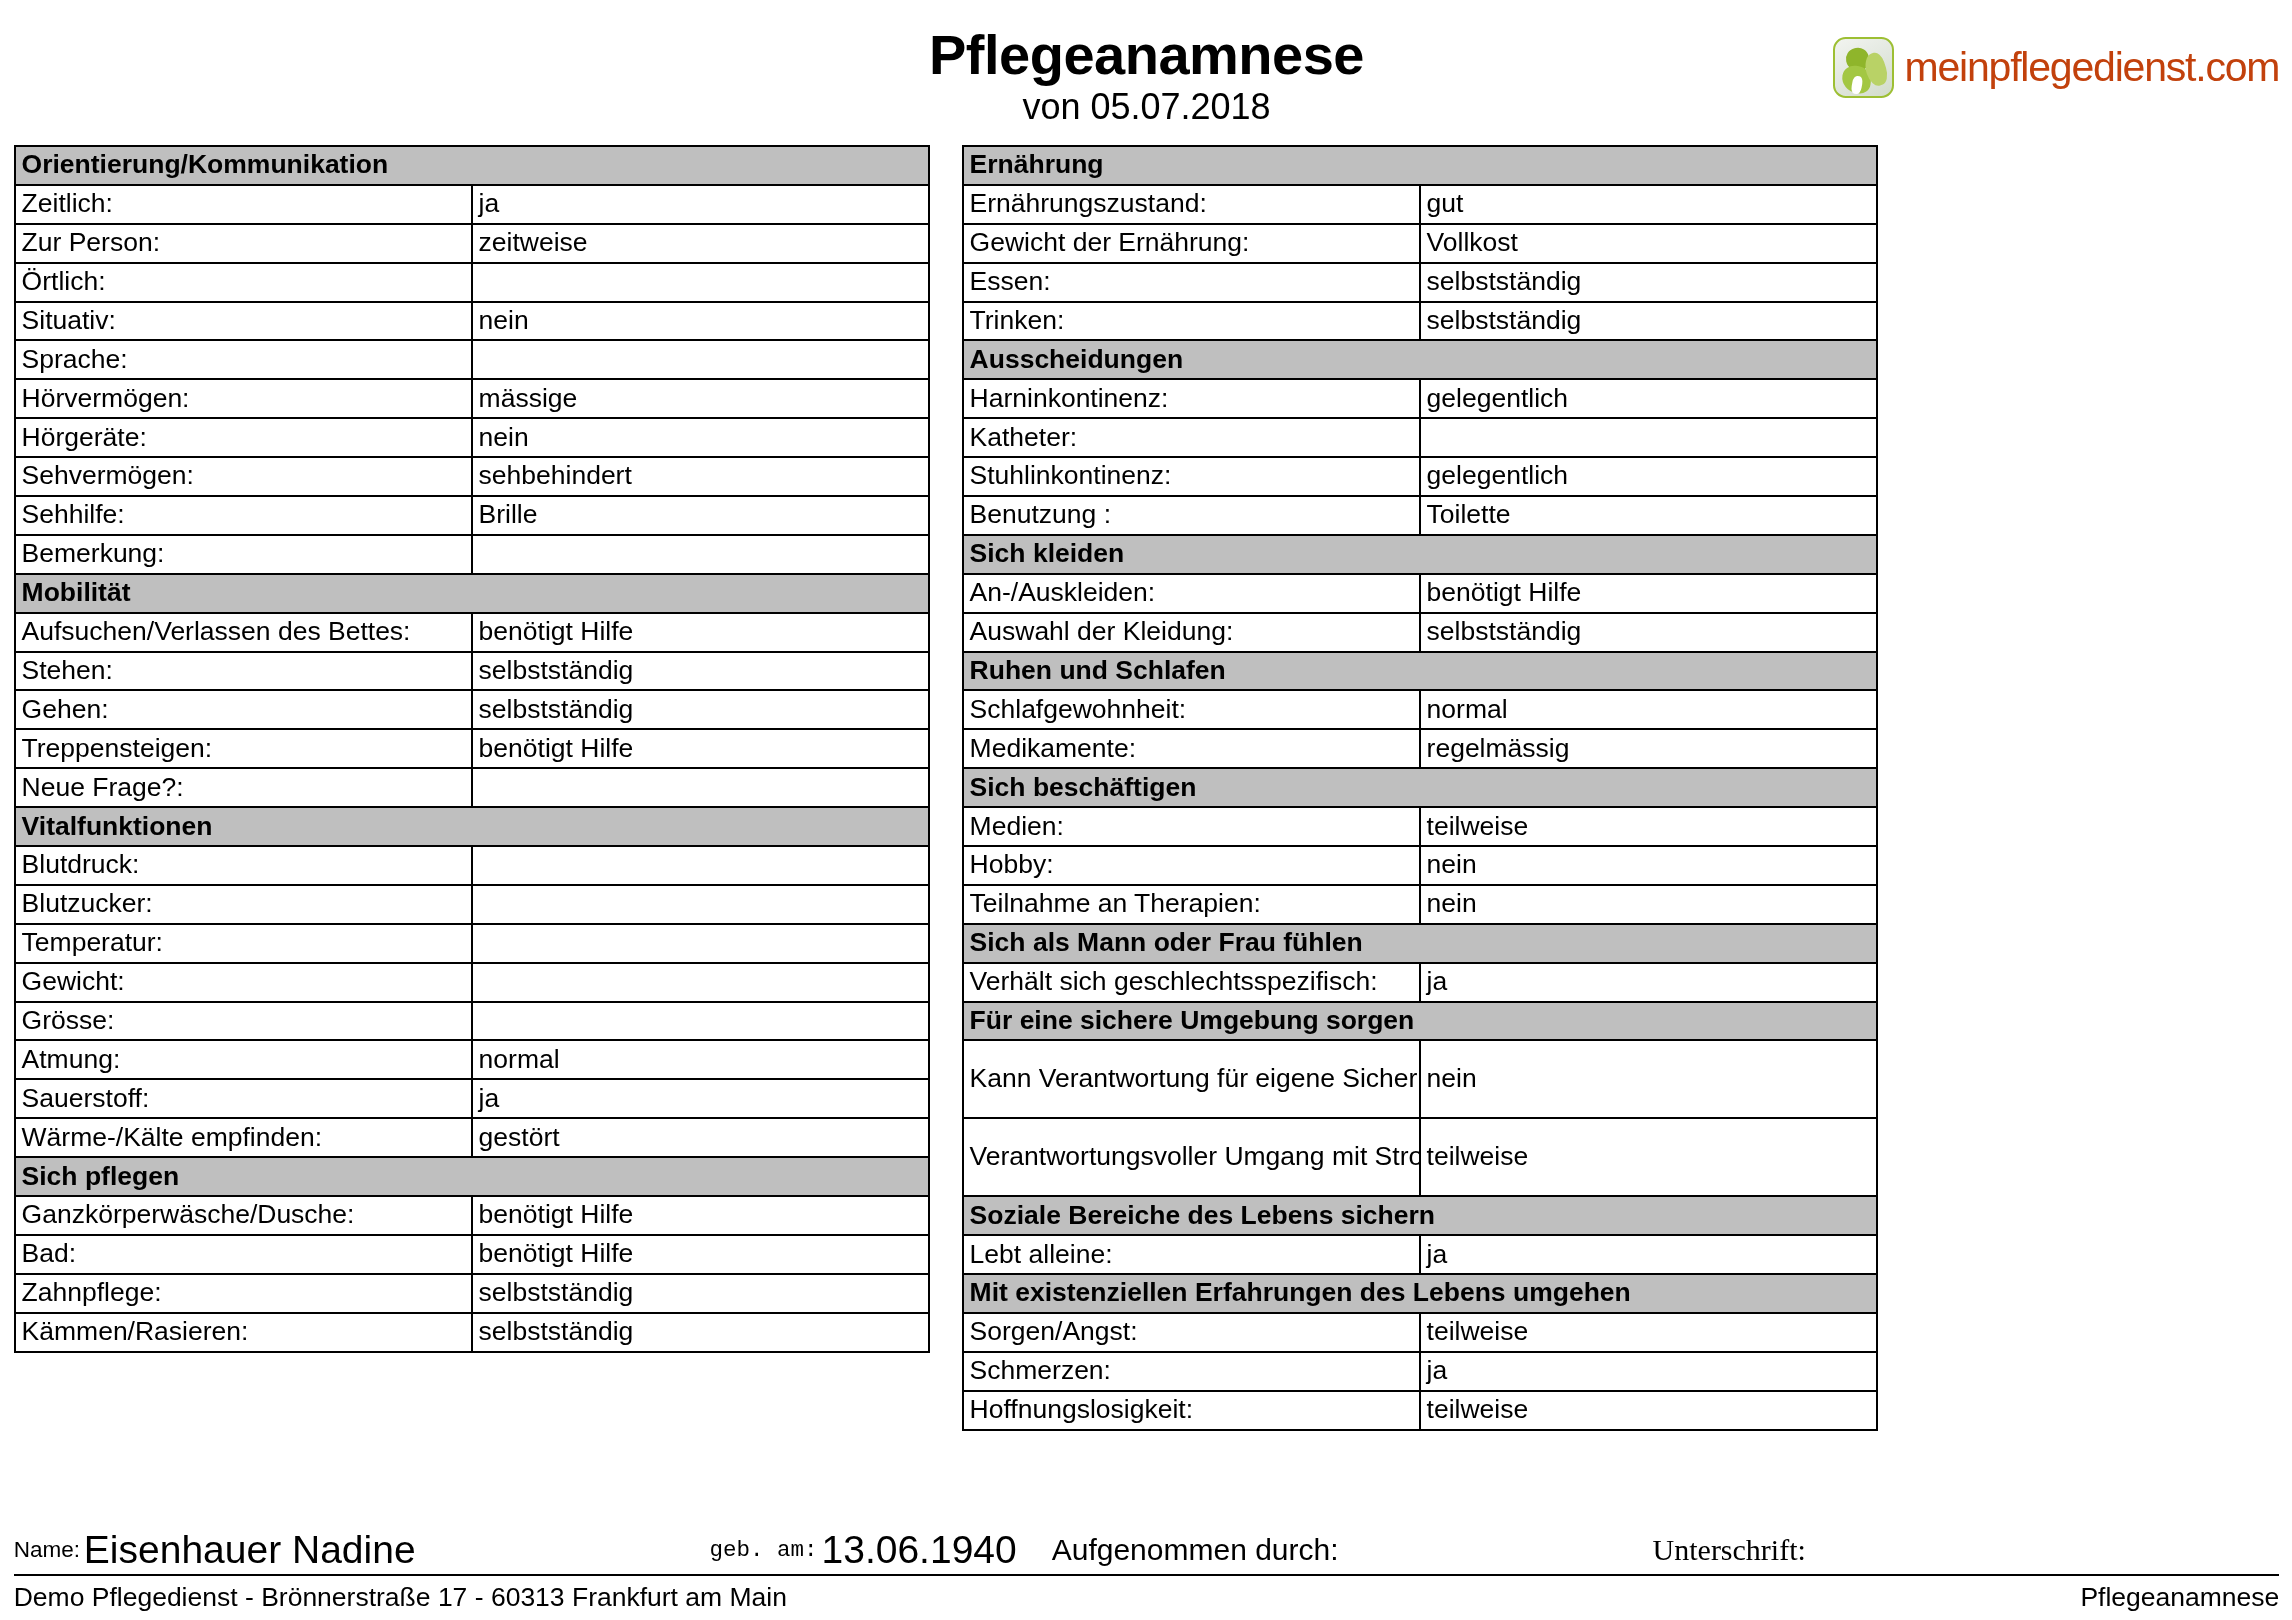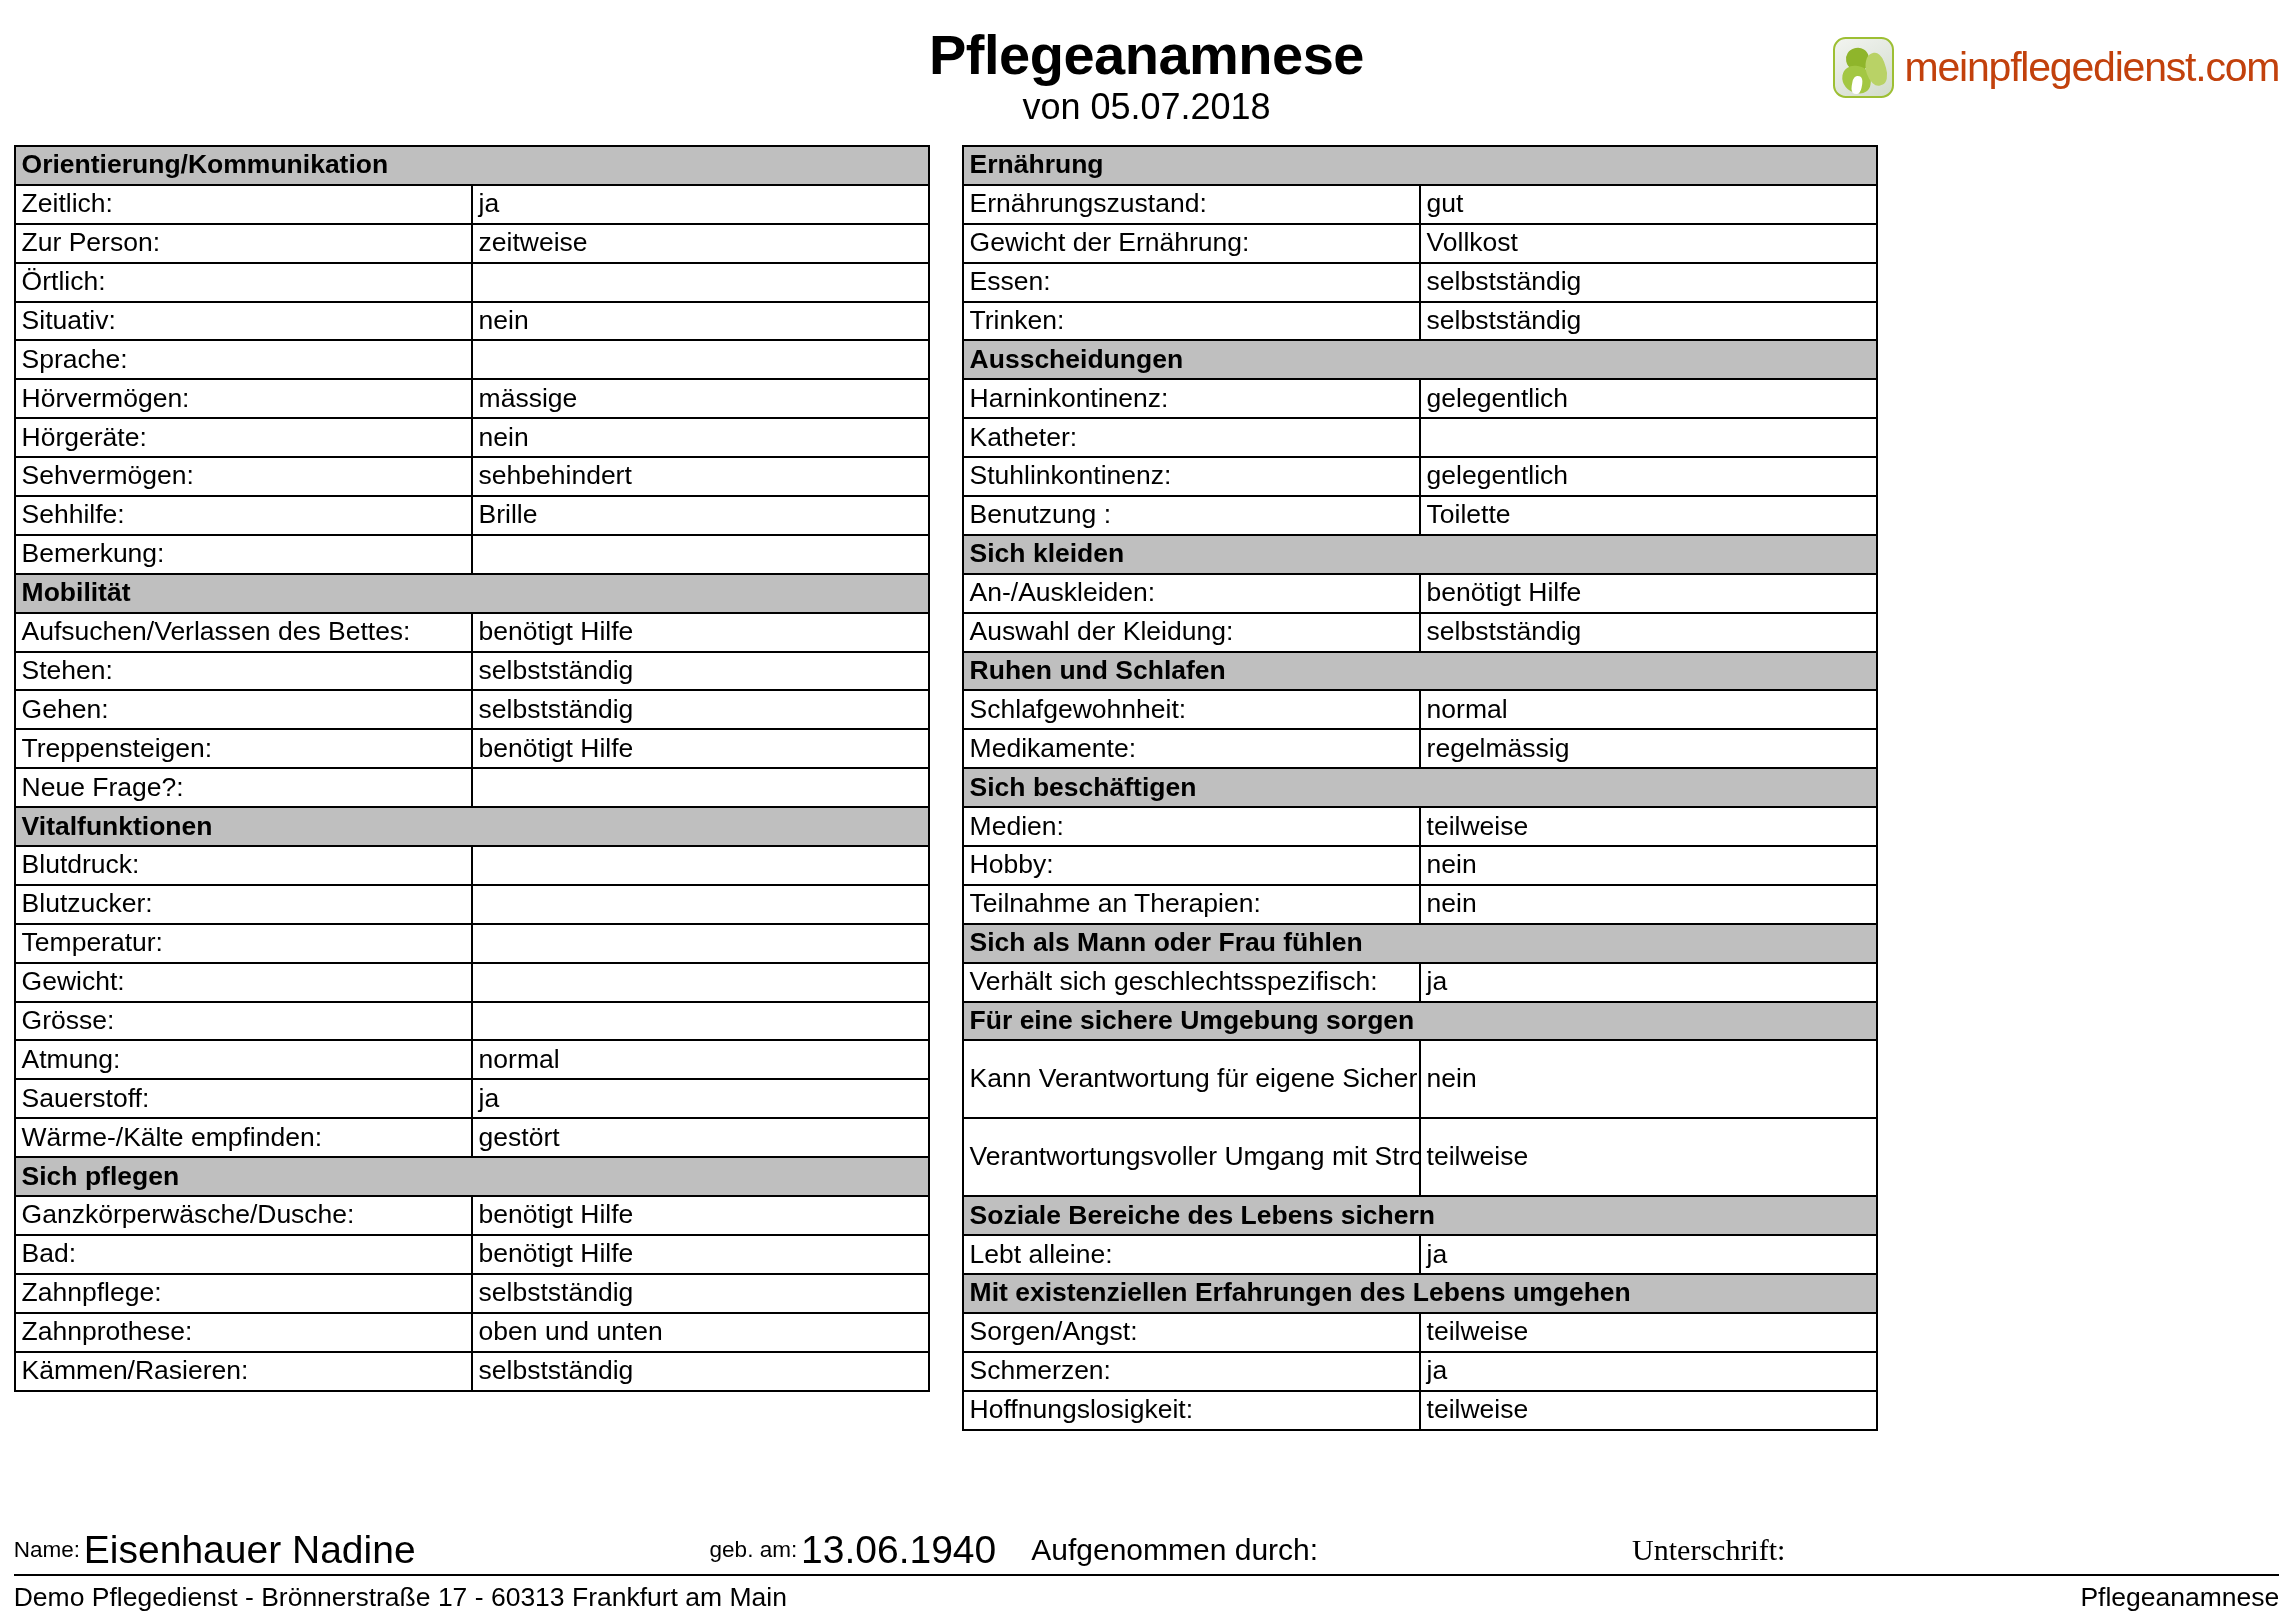--- a/index.html
+++ b/index.html
@@ -158,21 +158,21 @@
   .val-big {
     font-size: 39px;
     white-space: nowrap;
     margin-left: 3.9px;
   }
   .lbl-mid {
     font-size: 30px;
     white-space: nowrap;
   }
   .sp-name  { margin-left: 0; }
-  .sp-geb   { margin-left: 294px; }
+  .sp-geb   { margin-left: 294px; font-family: Liberation Mono, monospace; }
   .sp-auf   { margin-left: 35px; }
   .sp-unter { margin-left: 314px; font-family: Liberation Serif, serif; }
 
   .footer-bottom {
     display: flex;
     justify-content: space-between;
     align-items: baseline;
     margin-top: 5.9px;
     font-size: 26.5px;
   }
@@ -310,24 +310,20 @@
           </tr>
           <tr>
             <td class="label">Bad:</td>
             <td class="value">benötigt Hilfe</td>
           </tr>
           <tr>
             <td class="label">Zahnpflege:</td>
             <td class="value">selbstständig</td>
           </tr>
           <tr>
-            <td class="label">Zahnprothese:</td>
-            <td class="value">oben und unten</td>
-          </tr>
-          <tr>
             <td class="label">Kämmen/Rasieren:</td>
             <td class="value">selbstständig</td>
           </tr>
         </tbody>
     </table>
   </div>
   <div class="col">
     <table class="sheet">
       <tbody id="right-body">
           <tr>

